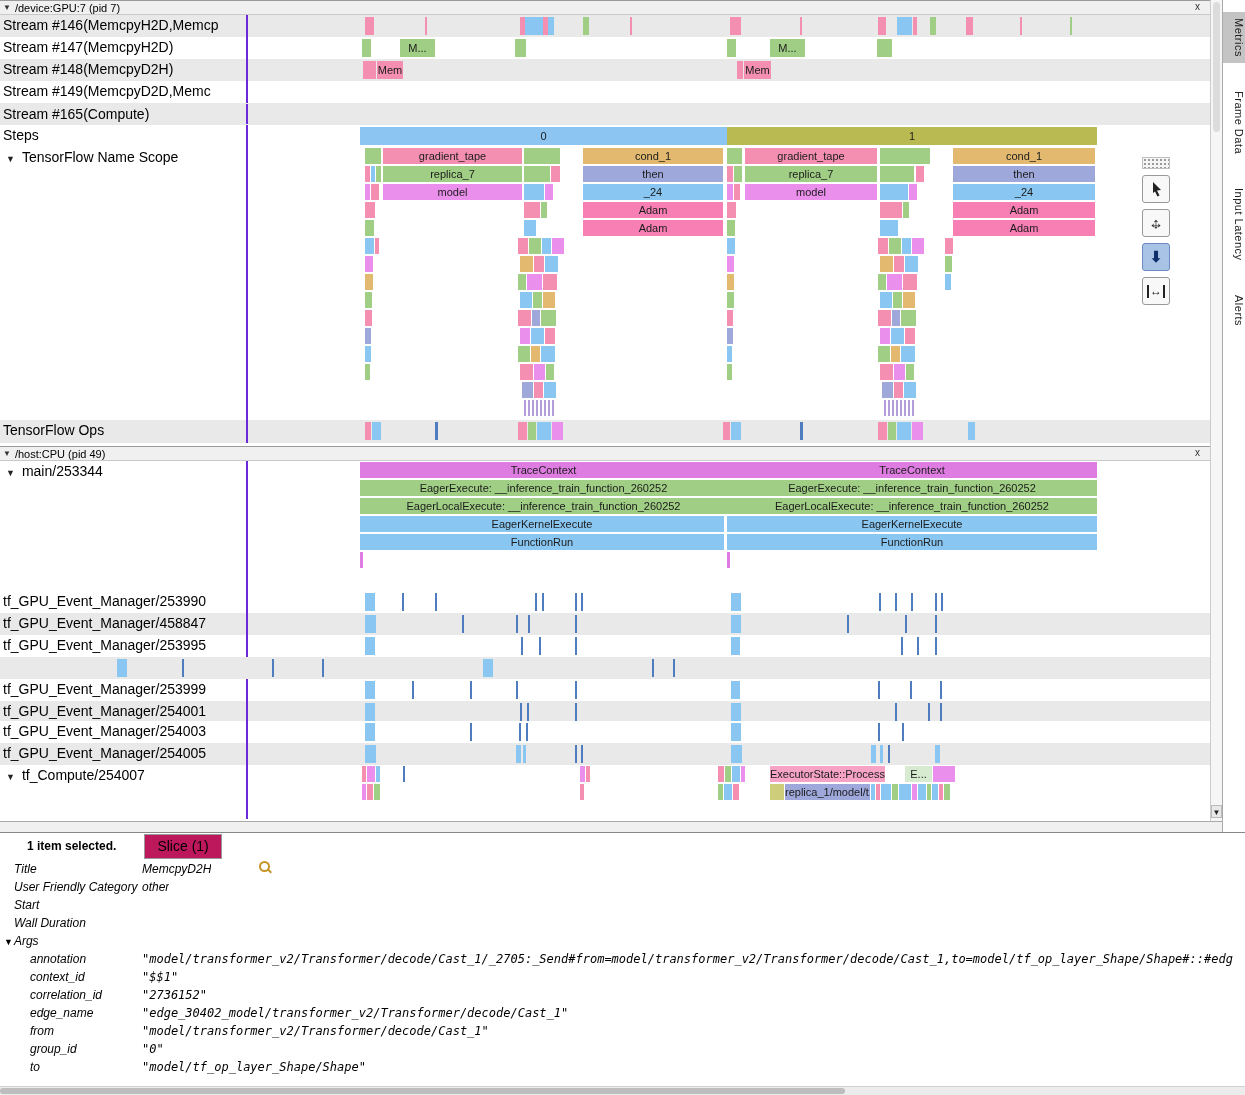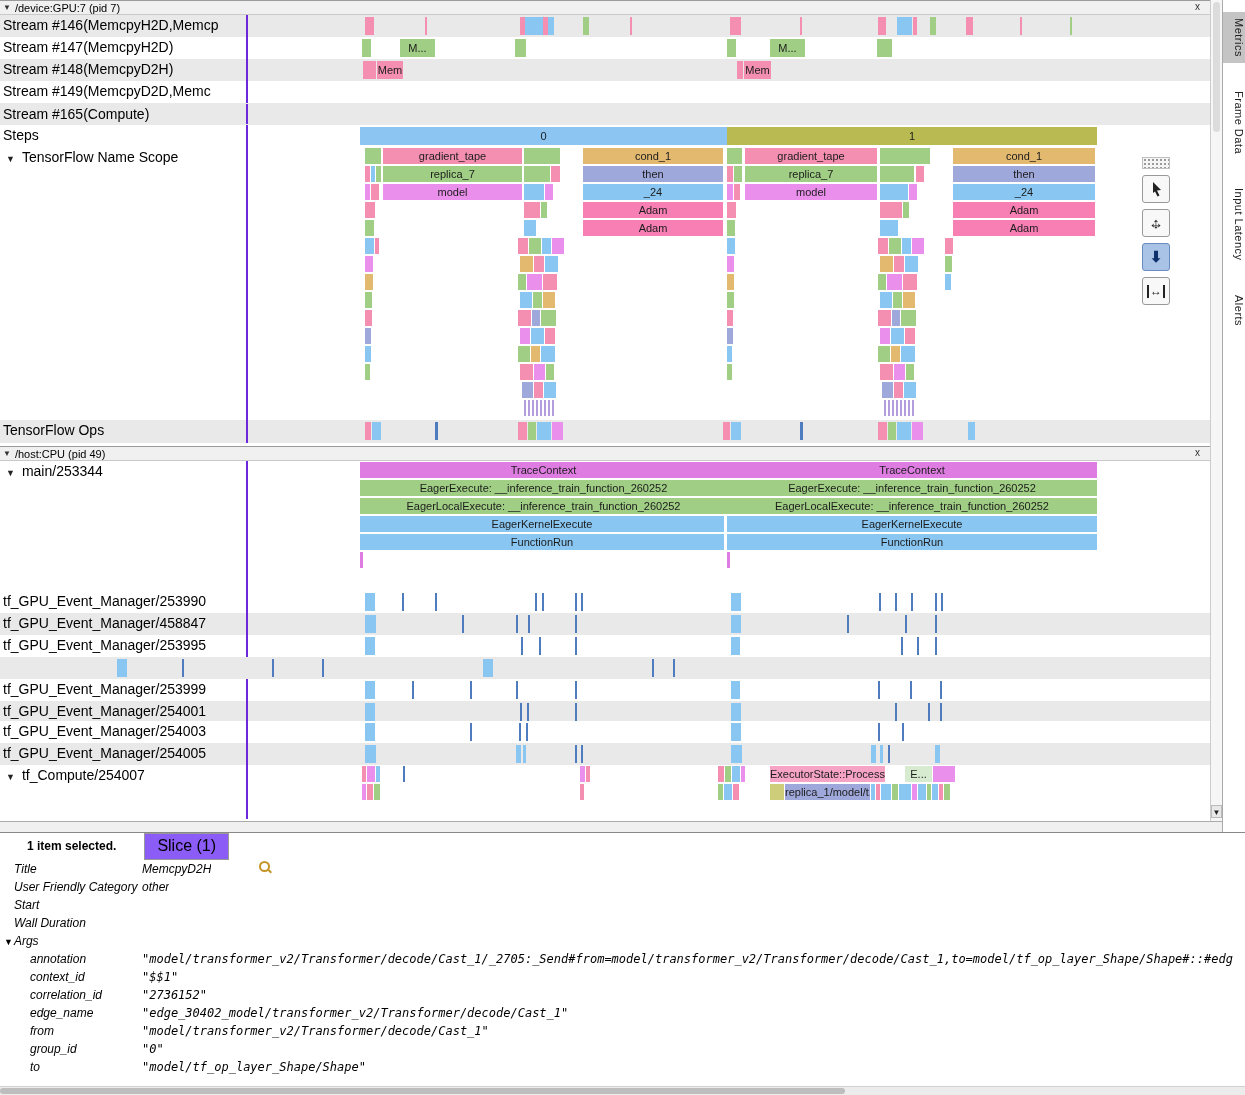--- a/index.html
+++ b/index.html
@@ -46,21 +46,21 @@
     display:flex;align-items:center;justify-content:center;font-size:15px;color:#222;position:relative;cursor:pointer;}
   .tbtn.sel{background:#a8c3e6;border-color:#6b8cc0;color:#0d2f6b;font-weight:bold;}
   .pan-wrap{position:relative;width:16px;height:16px;}
   .pan-wrap span{position:absolute;left:0;top:0;width:16px;height:16px;line-height:16px;text-align:center;}
   .timing-inner{border-left:2px solid #222;border-right:2px solid #222;padding:0 1px;font-size:12px;line-height:13px;}
 
   
   .footer{position:absolute;left:0;top:832px;width:1245px;height:263px;background:#fff;border-top:1px solid #888;box-sizing:border-box;}
   .fbar{height:26px;display:flex;align-items:center;position:relative;}
   .status{font-weight:bold;font-size:12px;margin-left:27px;}
-  .slice-tab{margin-left:28px;border:1px solid #999;padding:3px 12px 4px;font-size:16px;background:#8b5cf6;}
+  .slice-tab{margin-left:28px;border:1px solid #999;padding:3px 12px 4px;font-size:14px;background:#be185d;}
   .details{position:absolute;top:27px;left:0;right:0;bottom:9px;overflow:hidden;font-style:italic;}
   .drow{height:18px;line-height:18px;display:flex;white-space:nowrap;font-size:12px;}
   .dlabel{flex:0 0 142px;padding-left:14px;box-sizing:border-box;overflow:hidden;}
   .drow.arg .dlabel{padding-left:30px;}
   .dval{overflow:hidden;white-space:nowrap;}
   .drow.arg .dval{font-family:"DejaVu Sans Mono",monospace;font-size:12px;}
   .args-head{height:18px;line-height:18px;padding-left:4px;font-size:12px;cursor:pointer;}
   .args-head .garr{font-size:9px;margin-right:1px;}
   .mag{display:inline-block;width:7px;height:7px;border:2px solid #c59326;border-radius:50%;position:relative;margin-left:48px;top:1px;}
   .mag::after{content:'';position:absolute;width:5px;height:2px;background:#c59326;transform:rotate(45deg);right:-4px;bottom:-2px;}

